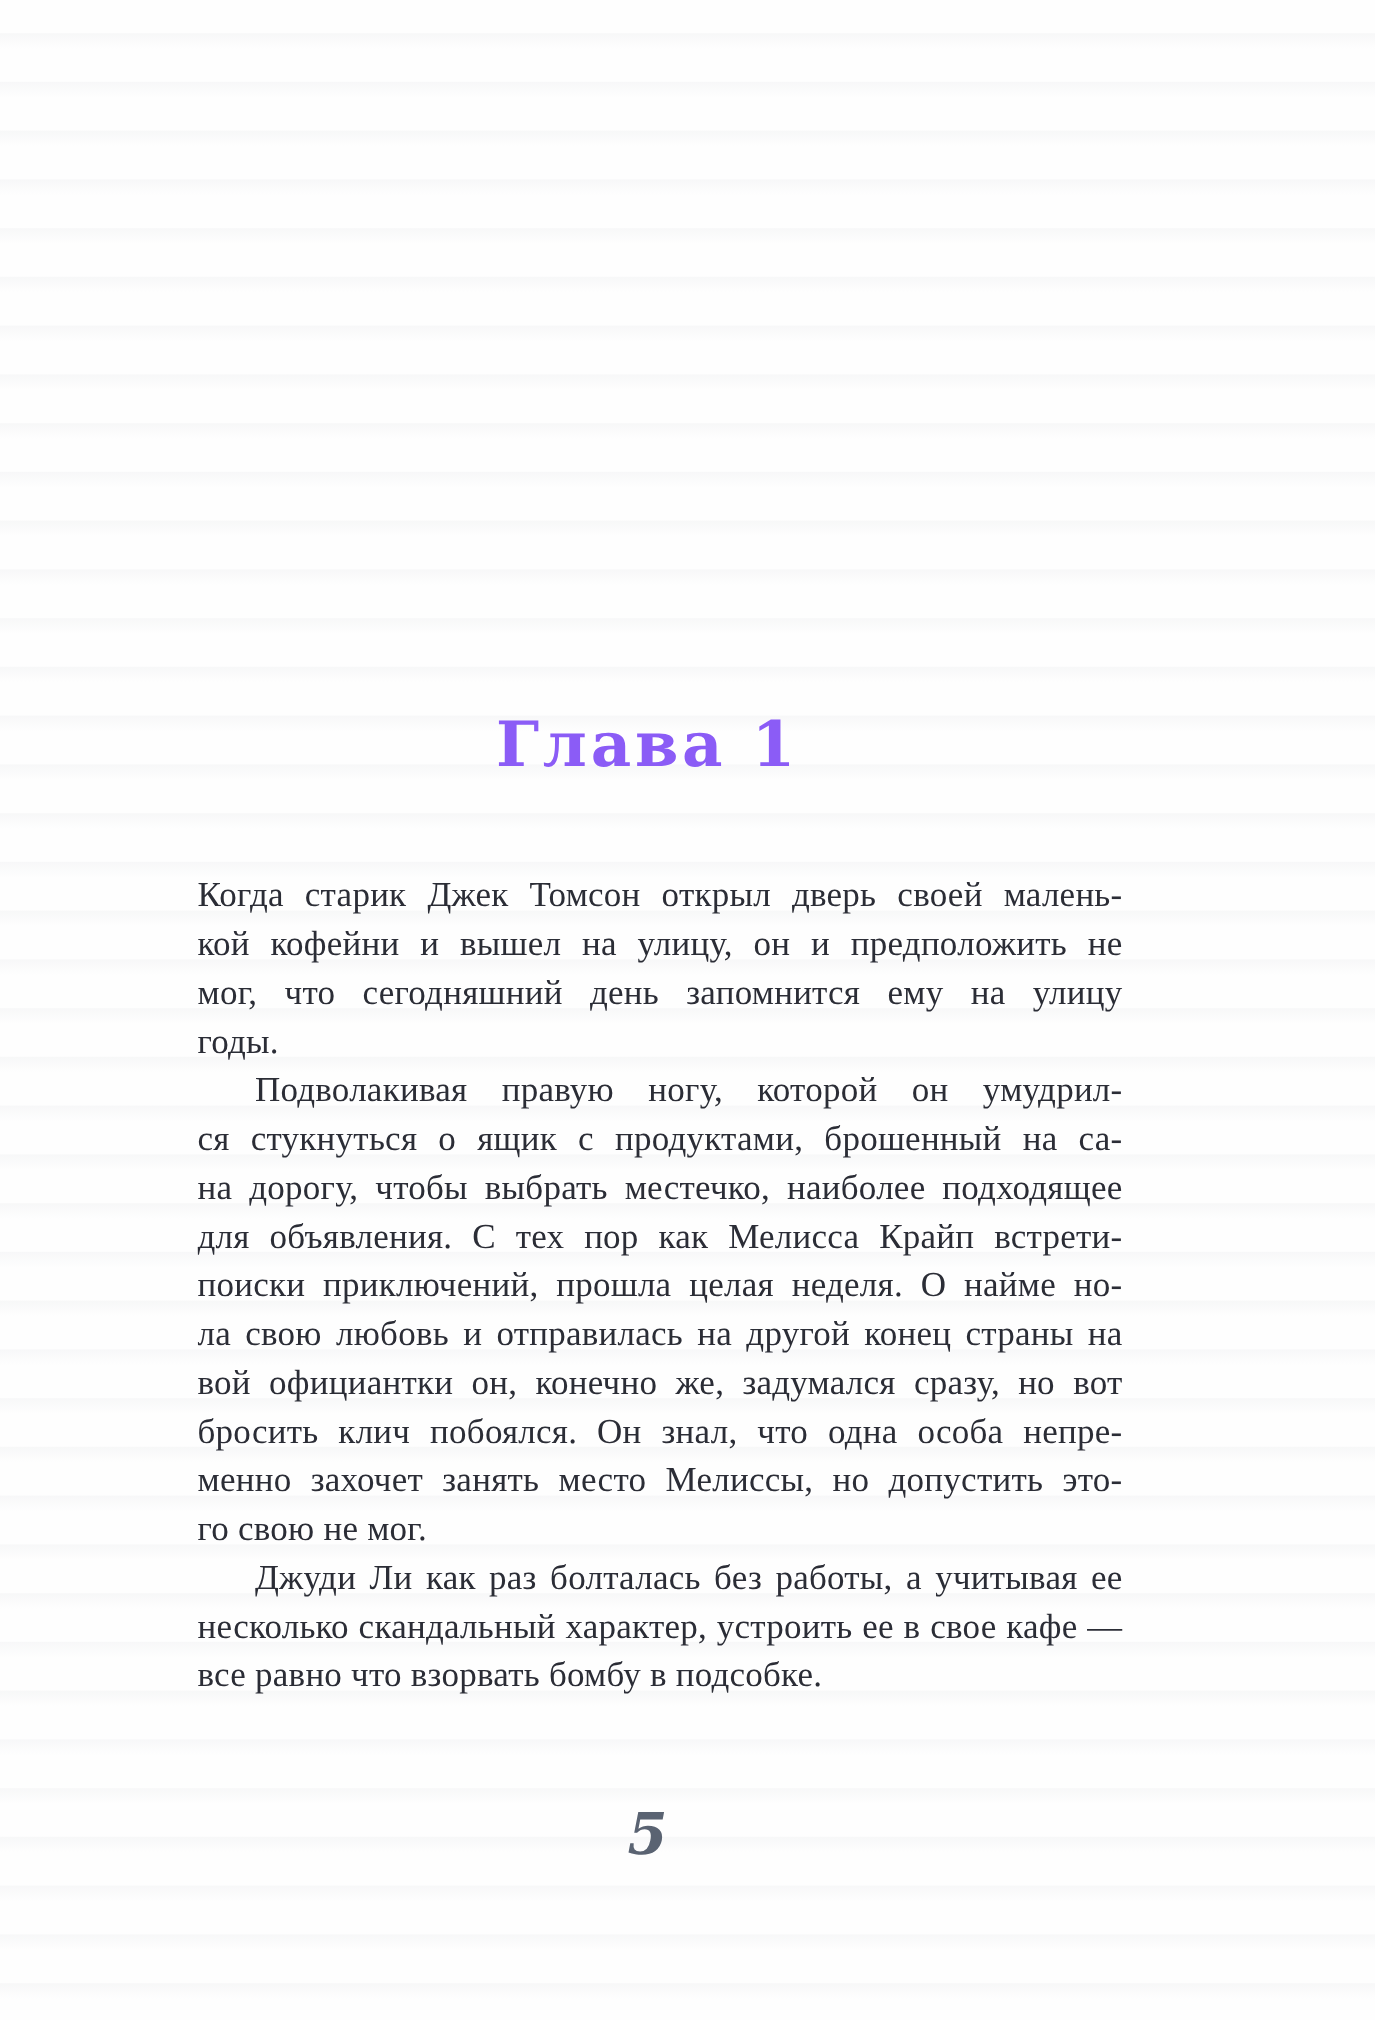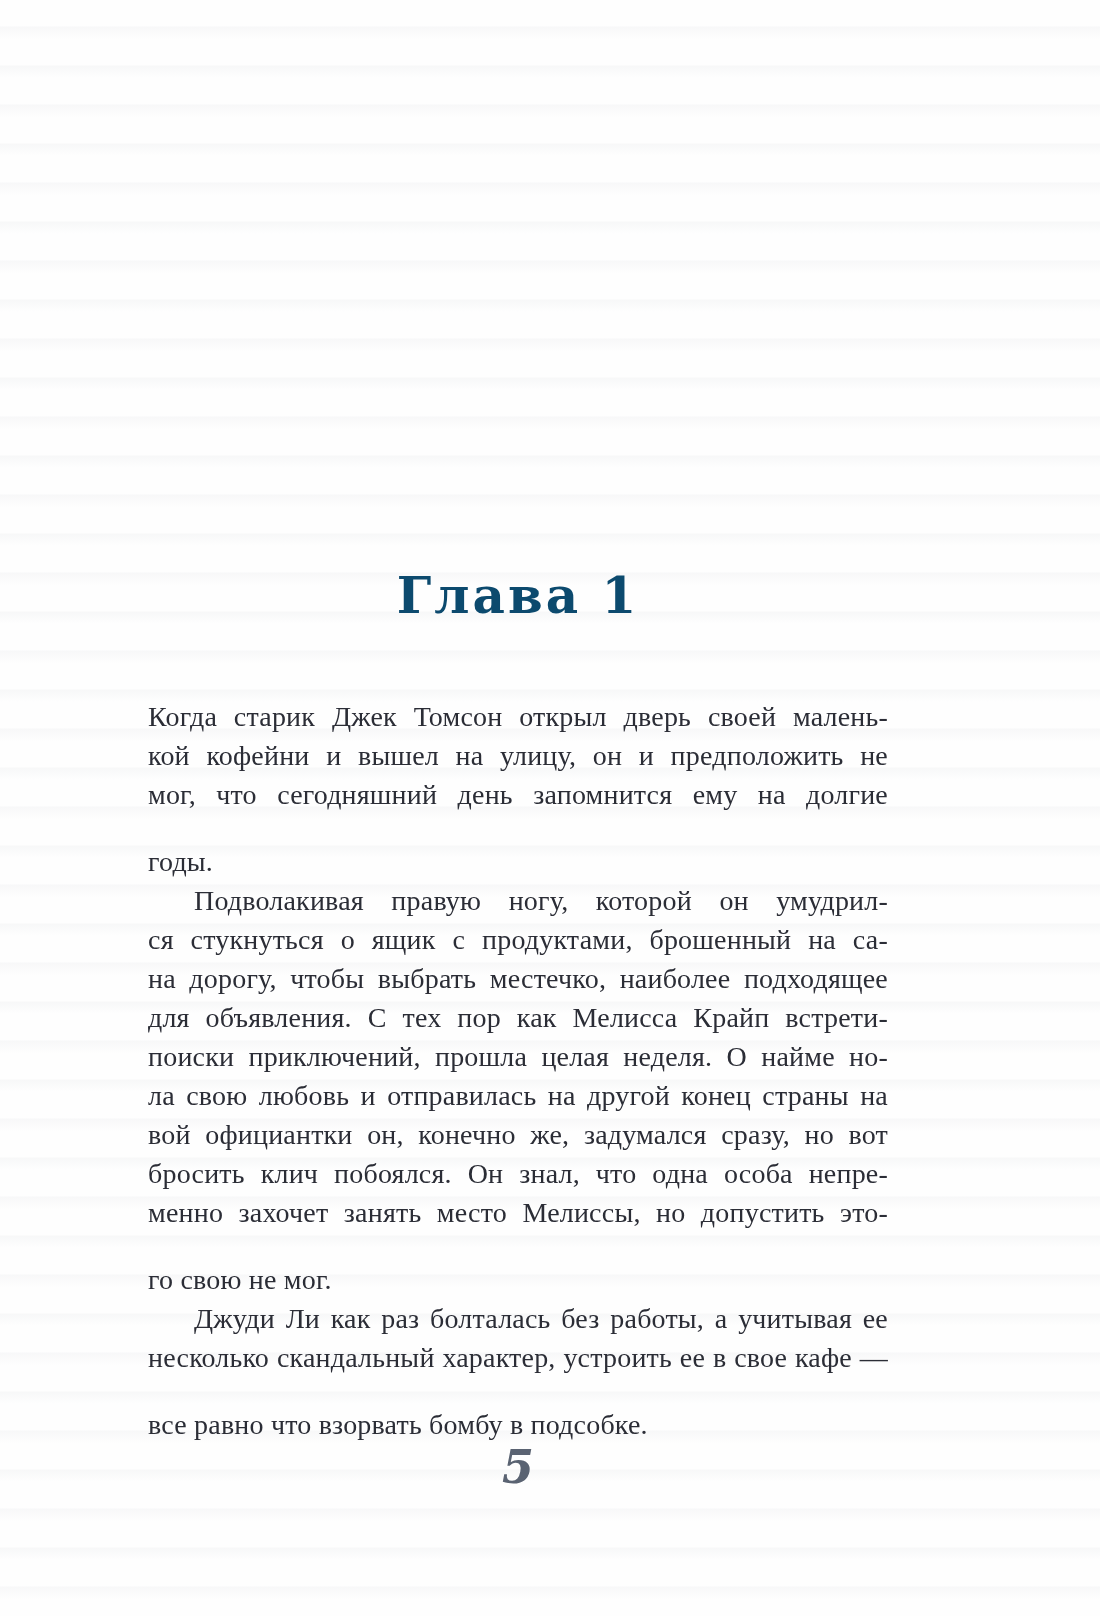--- a/index.html
+++ b/index.html
@@ -33,42 +33,41 @@
     position: absolute;
     left: 148px;
     top: 566px;
     width: 740px;
     margin: 0;
     text-align: center;
     font-family: "DejaVu Serif", serif;
     font-size: 50px;
     font-weight: bold;
     letter-spacing: 3px;
-    color: #0c4a6e;
+    color: #8b5cf6;
   }
   .body-text {
     position: absolute;
-    left: 148px;
+    left: 158px;
     top: 697px;
     width: 740px;
     font-size: 28px;
     color: #2b2d36;
     letter-spacing: 0.2px;
   }
   .text-line {
     height: 39px;
     line-height: 39px;
     text-align: justify;
     text-align-last: justify;
     white-space: normal;
     overflow: hidden;
   }
   .text-line.last-line {
     text-align-last: left;
-    margin-top: 28px;
   }
   .text-line.indent {
     padding-left: 46px;
   }
   .page-number {
     position: absolute;
     left: 148px;
     top: 1440px;
     width: 740px;
     text-align: center;
@@ -82,21 +81,21 @@
 </head>
 <body>
 
 <div class="page">
   <h1 class="chapter-title">Глава 1</h1>
 
   <div class="body-text" id="body-text">
       <div>
         <div class="text-line">Когда старик Джек Томсон открыл дверь своей малень-</div>
         <div class="text-line">кой кофейни и вышел на улицу, он и предположить не</div>
-        <div class="text-line">мог, что сегодняшний день запомнится ему на долгие</div>
+        <div class="text-line">мог, что сегодняшний день запомнится ему на улицу</div>
         <div class="text-line last-line">годы.</div>
       </div>
       <div>
         <div class="text-line indent">Подволакивая правую ногу, которой он умудрил-</div>
         <div class="text-line">ся стукнуться о ящик с продуктами, брошенный на са-</div>
         <div class="text-line">на дорогу, чтобы выбрать местечко, наиболее подходящее</div>
         <div class="text-line">для объявления. С тех пор как Мелисса Крайп встрети-</div>
         <div class="text-line">поиски приключений, прошла целая неделя. О найме но-</div>
         <div class="text-line">ла свою любовь и отправилась на другой конец страны на</div>
         <div class="text-line">вой официантки он, конечно же, задумался сразу, но вот</div>

